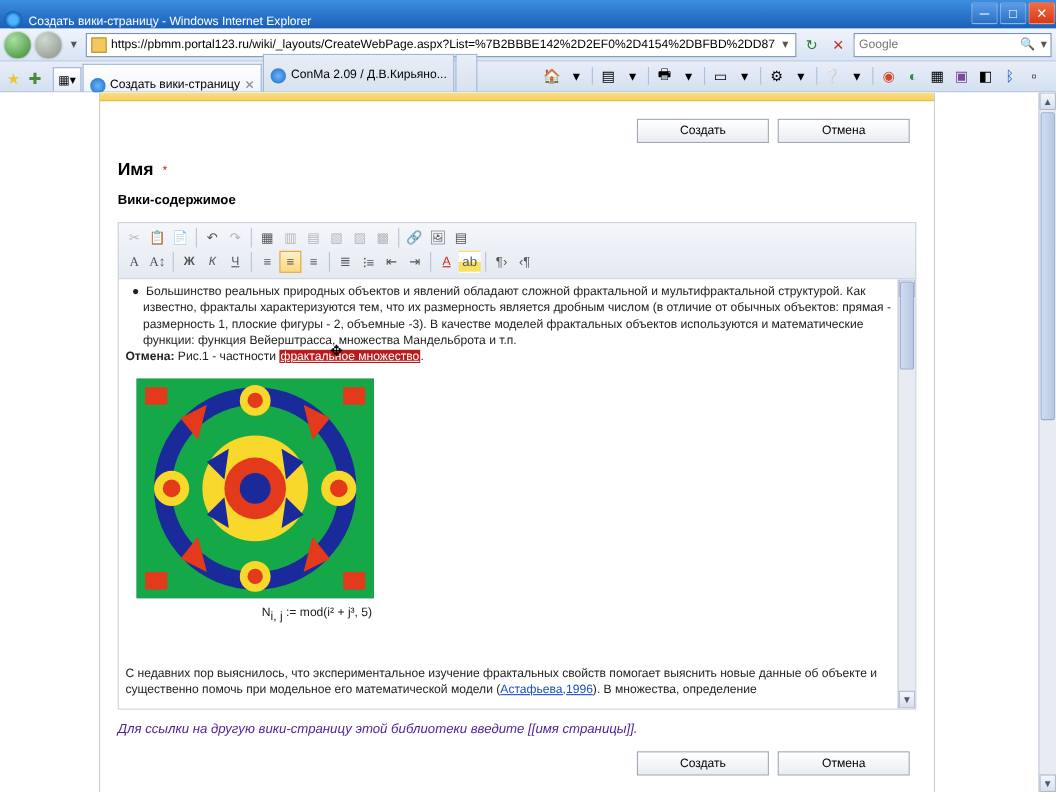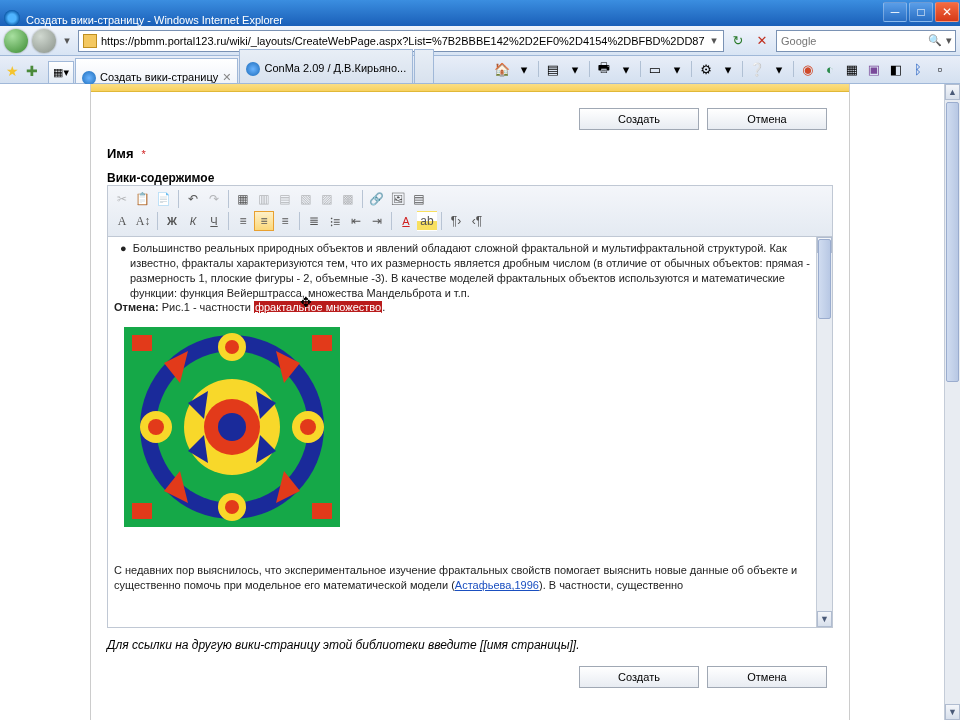--- a/index.html
+++ b/index.html
@@ -37,43 +37,43 @@
 .scrollbar-v{position:absolute;right:0;top:0;bottom:0;width:16px;background:#e8ecf2;border-left:1px solid #c4ccd8}
 .scroll-arrow{height:16px;background:linear-gradient(#f4f6fa,#d8e0ec);border:1px solid #b0bcd0;display:flex;align-items:center;justify-content:center;font-size:9px;color:#4a5a78}
 .scroll-thumb{position:absolute;left:1px;right:1px;top:18px;height:280px;background:linear-gradient(90deg,#d0dcf0,#b8c8e4);border:1px solid #9aacce;border-radius:2px}
 .page{margin:0 20px 0 0;padding:0;height:100%}
 .page-inner{width:760px;margin:0 auto;background:#fff;border-left:1px solid #ccc;border-right:1px solid #ccc;height:100%;position:relative;padding:0}
 .page-header{height:8px;background:linear-gradient(#fade84,#f8d15e);border-bottom:1px solid #e0b838;overflow:hidden}
 .btn-row{display:flex;justify-content:flex-end;gap:8px;padding:16px 22px 10px}
 .sp-btn{min-width:120px;height:22px;border:1px solid #a0a8b4;background:linear-gradient(#fff,#e8ecf2);font-size:11px;cursor:pointer}
 .form-area{padding:6px 16px}
 .form-row{display:flex;align-items:center;gap:8px;margin-bottom:10px}
-.form-label{font-weight:bold;font-size:13px}
+.form-label{font-weight:bold;font-size:16px}
 .req{color:#d02020}
 .name-input{width:150px;height:20px;border:1px solid #888;padding:0 3px;font-size:12px}
-.section-label{font-weight:bold;font-size:12px;margin-bottom:0}
+.section-label{font-weight:bold;font-size:12px;margin-bottom:14px}
 .editor-box{border:1px solid #c0c8d4}
 .editor-toolbar{background:linear-gradient(#f4f6fa,#e4eaf2);border-bottom:1px solid #c0c8d4;padding:3px 4px}
 .tb-row{display:flex;align-items:center;gap:1px;margin-bottom:2px}
 .ed-btn{width:20px;height:20px;display:flex;align-items:center;justify-content:center;border:1px solid transparent;font-size:12px;color:#555}
 .ed-btn.active{border:1px solid #e8a030;background:linear-gradient(#fef0c8,#fcd87a)}
 .ed-btn.disabled{opacity:.4}
 .ed-sep{width:1px;height:18px;background:#b8c4d4;margin:0 3px}
 .editor-content{height:390px;position:relative;background:#fff;overflow:hidden}
 .ec-scroll{position:absolute;right:0;top:0;bottom:0;width:16px;background:#e8ecf2;border-left:1px solid #c4ccd8}
 .ec-thumb{position:absolute;left:1px;right:1px;top:2px;height:80px;background:linear-gradient(90deg,#d0dcf0,#b8c8e4);border:1px solid #9aacce;border-radius:2px}
 .ec-body{padding:4px 20px 4px 6px;font-size:12px;line-height:1.35;color:#222}
 .bullet-line{text-indent:-10px;padding-left:16px}
 .hl{background:#b91c1c;color:#fff;text-decoration:underline;padding:0 1px}
 .cursor-cross{position:absolute;left:192px;top:56px;font-size:14px;color:#000;pointer-events:none}
 .fractal{margin:12px 0 4px 10px}
 .fractal-img{width:216px;height:200px;display:block}
 .formula{font-family:'Times New Roman',serif;font-size:14px;text-align:left;padding-left:114px;margin-top:4px}
 .link-blue{color:#1a4fc0;text-decoration:underline}
-.hint{color:#000000;font-style:italic;font-size:12px;padding:4px 16px}
+.hint{color:#4c1d95;font-style:italic;font-size:12px;padding:4px 16px}
 .btn-row2{display:flex;justify-content:flex-end;gap:8px;padding:10px 22px;border-top:0}
 </style>
 </head>
 <body>
 
 <div class="titlebar">
   <span class="ie-icon"></span>
   <span class="titlebar-text">Создать вики-страницу - Windows Internet Explorer</span>
   <div class="win-btns">
     <div class="win-btn">─</div>
@@ -257,23 +257,26 @@
                         <polygon points="76,62 66,68 68,54"></polygon>
                       </g>
                     <g fill="#e23a1a">
                         <rect x="4" y="4" width="10" height="8"></rect>
                         <rect x="94" y="4" width="10" height="8"></rect>
                         <rect x="4" y="88" width="10" height="8"></rect>
                         <rect x="94" y="88" width="10" height="8"></rect>
                       </g>
                   </g>
                 </svg>
+                <div class="formula">
+                  <span>N</span><sub>i, j</sub><span> := mod(i² + j³, 5)</span>
+                </div>
               </div>
               <div style="margin-top:36px">
-                <span>С недавних пор выяснилось, что экспериментальное изучение фрактальных свойств помогает выяснить новые данные об объекте и существенно помочь при модельное его математической модели (</span><a class="link-blue">Астафьева,1996</a><span>). В частности, существенно</span>
+                <span>С недавних пор выяснилось, что экспериментальное изучение фрактальных свойств помогает выяснить новые данные об объекте и существенно помочь при модельное его математической модели (</span><a class="link-blue">Астафьева,1996</a><span>). В множества, определение</span>
               </div>
             </div>
             <div class="ec-scroll">
               <div class="scroll-arrow">▲</div>
               <div class="ec-thumb"></div>
               <div class="scroll-arrow" style="position:absolute;bottom:0;left:0;right:0">▼</div>
             </div>
           </div>
         </div>
       </div>

